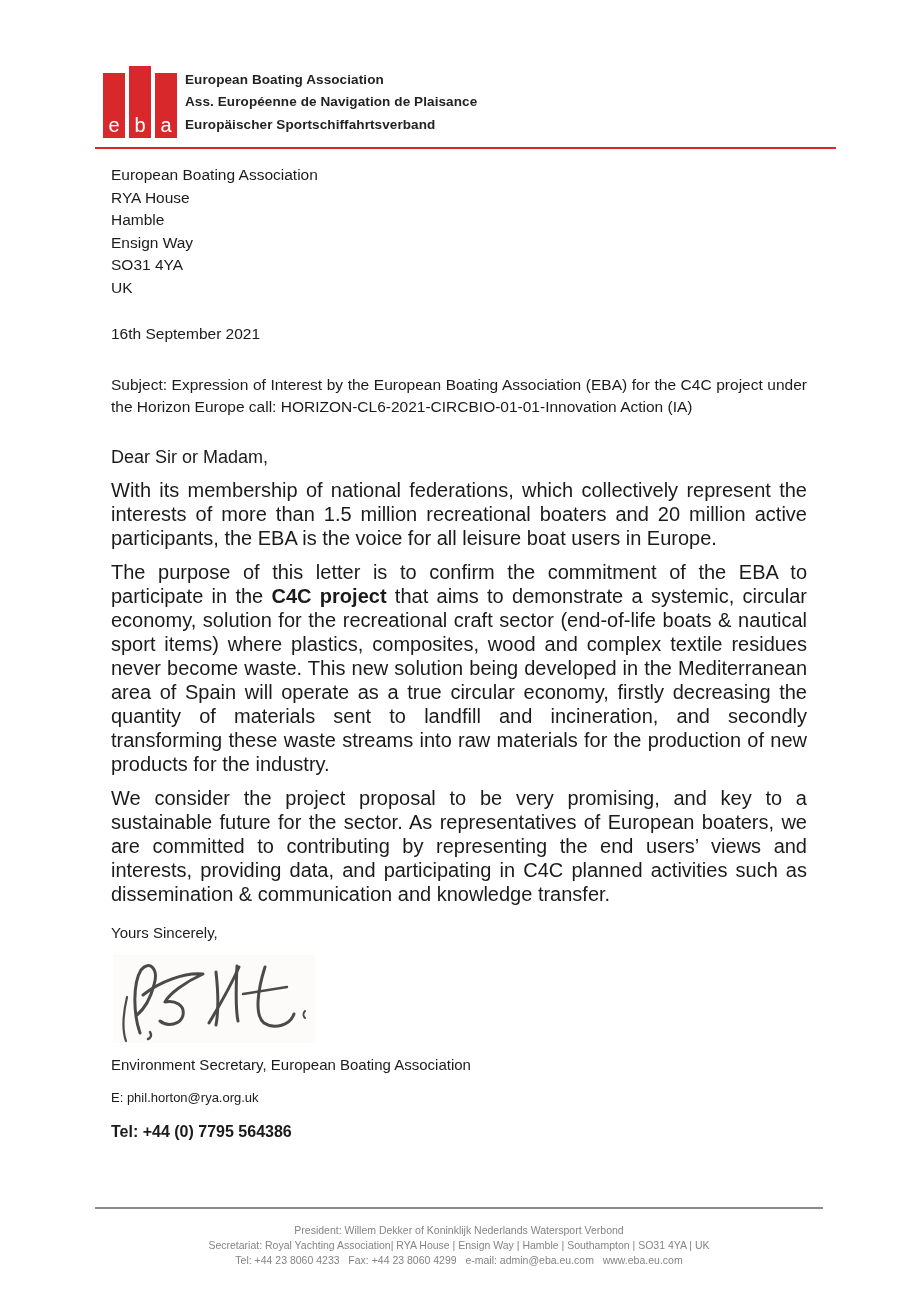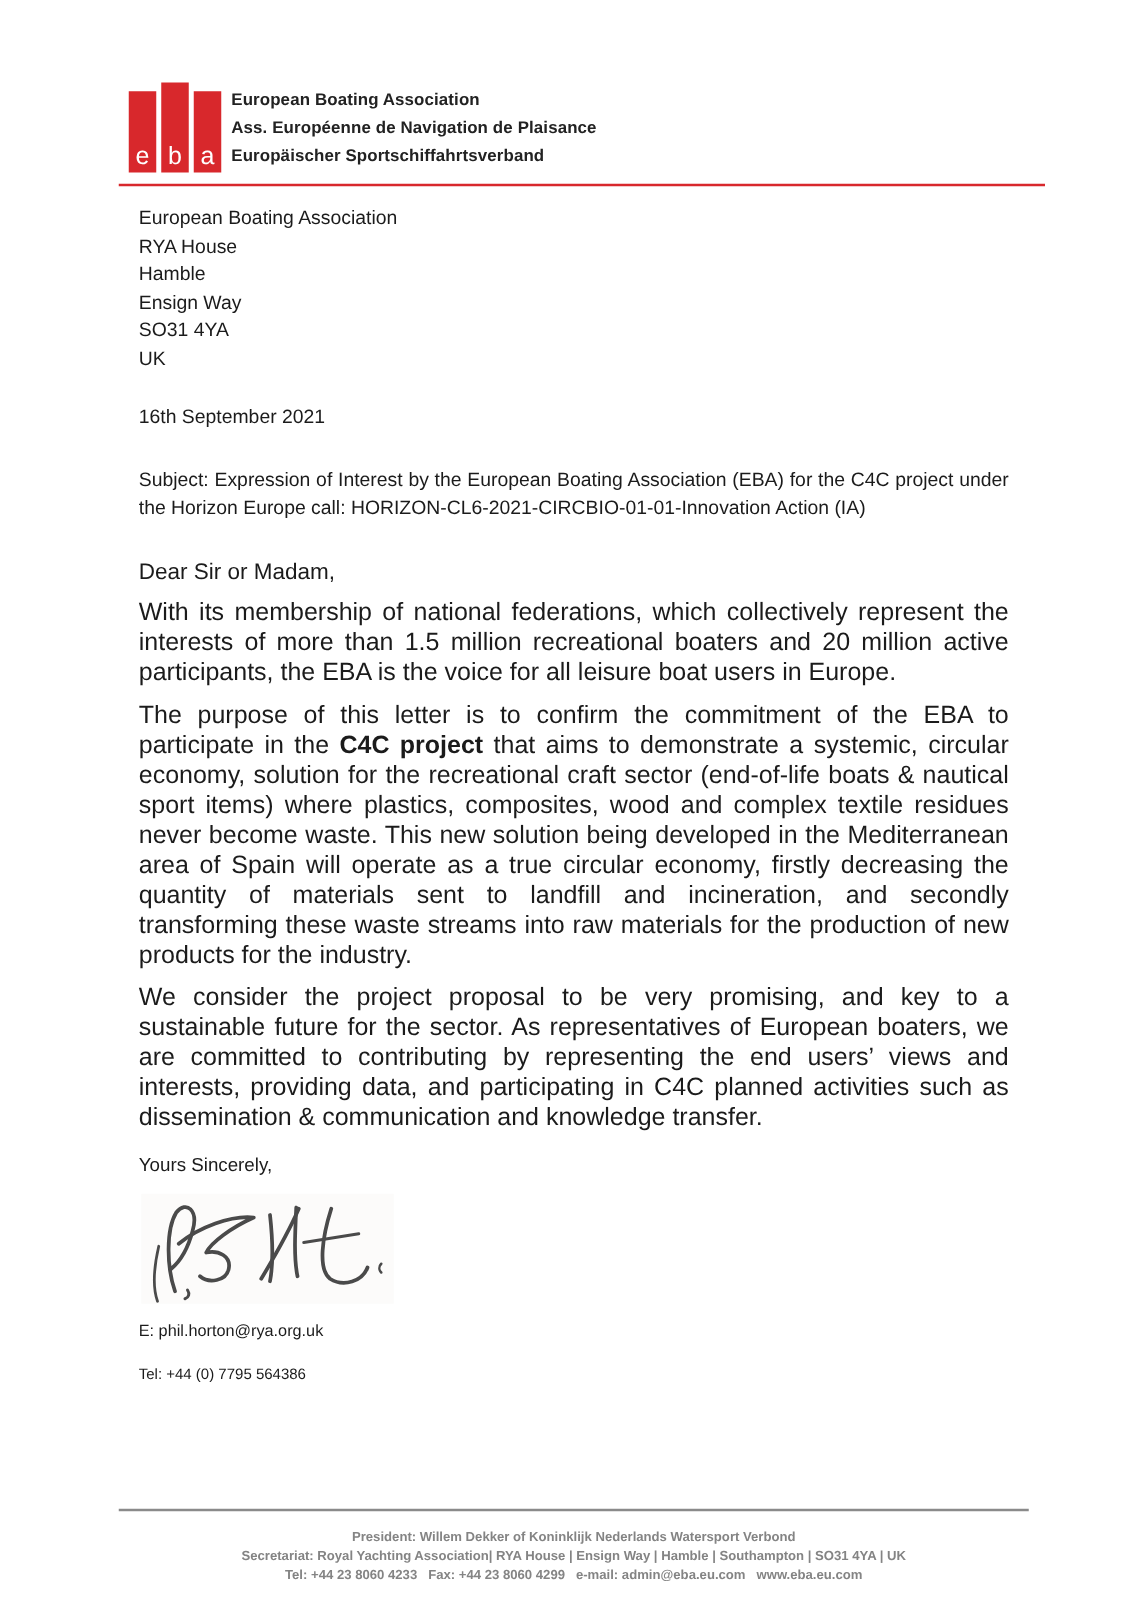--- a/index.html
+++ b/index.html
@@ -109,37 +109,36 @@
     margin-left: 2px;
     width: 202px;
     height: 88px;
     background: #fcfbfa;
   }
   .signature-wrap svg { display: block; width: 100%; height: 100%; }
 
   .signoff-name    { margin-top: 15px; font-size: 15px; line-height: 22px; }
   .signoff-title   { margin-top: 11px; font-size: 15px; line-height: 22px; }
   .signoff-email   { margin-top: 11px; font-size: 13px; line-height: 22px; }
-  .signoff-tel     { margin-top: 12px; font-size: 12px; line-height: 22px; }
+  .signoff-tel     { margin-top: 12px; font-size: 16px; line-height: 22px; font-weight: bold; }
 
   
   .footer {
     position: absolute;
     left: 95px;
     width: 728px;
     top: 1207px;
   }
   .footer-divider {
     height: 2px;
     background: #8a8a8a;
   }
   .footer-lines {
     margin-top: 14px;
     text-align: center;
-    font-weight: bold;
   }
   .footer-line {
     font-size: 10.5px;
     line-height: 15px;
     color: #848484;
     white-space: pre-wrap;
   }
 </style>
 </head>
 <body>
@@ -200,20 +199,21 @@
           <path d="M103,17 C105,35 106,54 103,70"></path>
           <path d="M96,68 C108,48 119,28 126,12"></path>
           <path d="M124,11 C123,32 122,52 125,66"></path>
           <path d="M130,39 L174,32" stroke-width="2.4"></path>
           <path d="M152,12 C145,34 141,60 151,68 C162,75 177,70 181,59"></path>
           <path d="M192,56 C190,58 190,61 192,63" stroke-width="2"></path>
         </g>
       </svg>
     </div>
 
+    <div class="signoff-title">Environment Secretary, European Boating Association</div>
     <div class="signoff-email">E: phil.horton@rya.org.uk</div>
     <div class="signoff-tel">Tel: +44 (0) 7795 564386</div>
 
   </div>
 
   <div class="footer">
     <div class="footer-divider"></div>
     <div class="footer-lines">
       <div class="footer-line">President: Willem Dekker of Koninklijk Nederlands Watersport Verbond</div>
       <div class="footer-line">Secretariat: Royal Yachting Association| RYA House | Ensign Way | Hamble | Southampton | SO31 4YA | UK</div>

